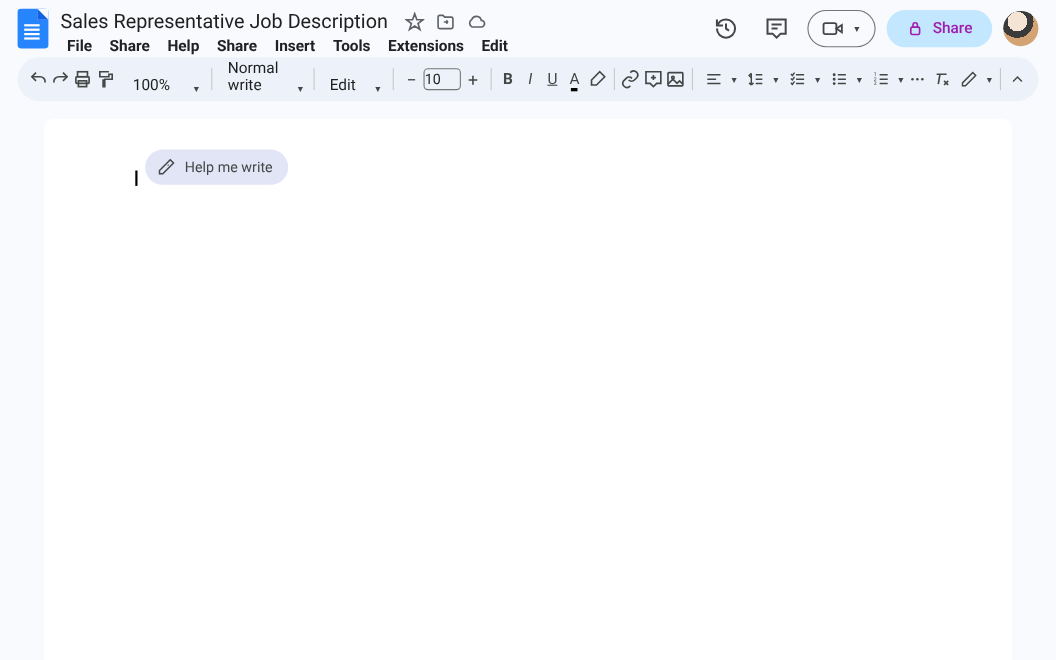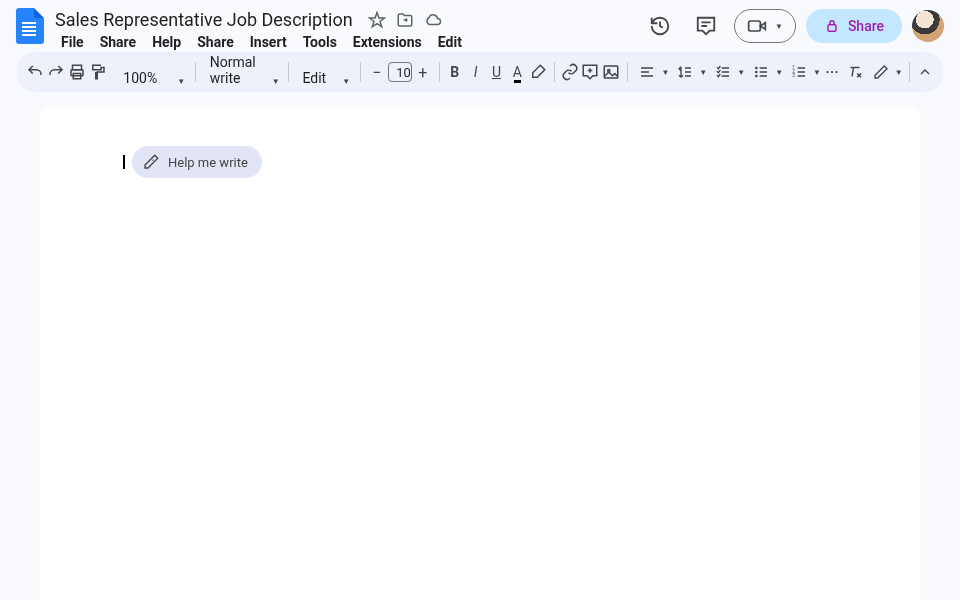--- a/index.html
+++ b/index.html
@@ -175,25 +175,25 @@
       font-size: 14px;
       color: #1f1f1f;
       padding: 0 4px 0 6px;
     }
     .font-size-box {
       display: flex;
       align-items: center;
       gap: 1px;
     }
     .fs-input {
-      width: 24px;
+      width: 34px;
       height: 20px;
       border: 1px solid #747775;
       border-radius: 4px;
-      text-align: right;
+      text-align: left;
       font-size: 13px;
       background: transparent;
       color: #1f1f1f;
     }
     .fs-btn {
       width: 20px;
       height: 20px;
       display: flex;
       align-items: center;
       justify-content: center;
@@ -231,21 +231,21 @@
       position: absolute;
       left: 83px;
       top: 47px;
       width: 1.5px;
       height: 14px;
       background: #000;
     }
     .help-chip {
       position: absolute;
       left: 92px;
-      top: 38px;
+      top: 28px;
       display: flex;
       align-items: center;
       background: #e1e5f5;
       border-radius: 16px;
       padding: 7px 14px 7px 10px;
       gap: 8px;
       cursor: pointer;
     }
     .help-chip-text {
       font-size: 13px;

